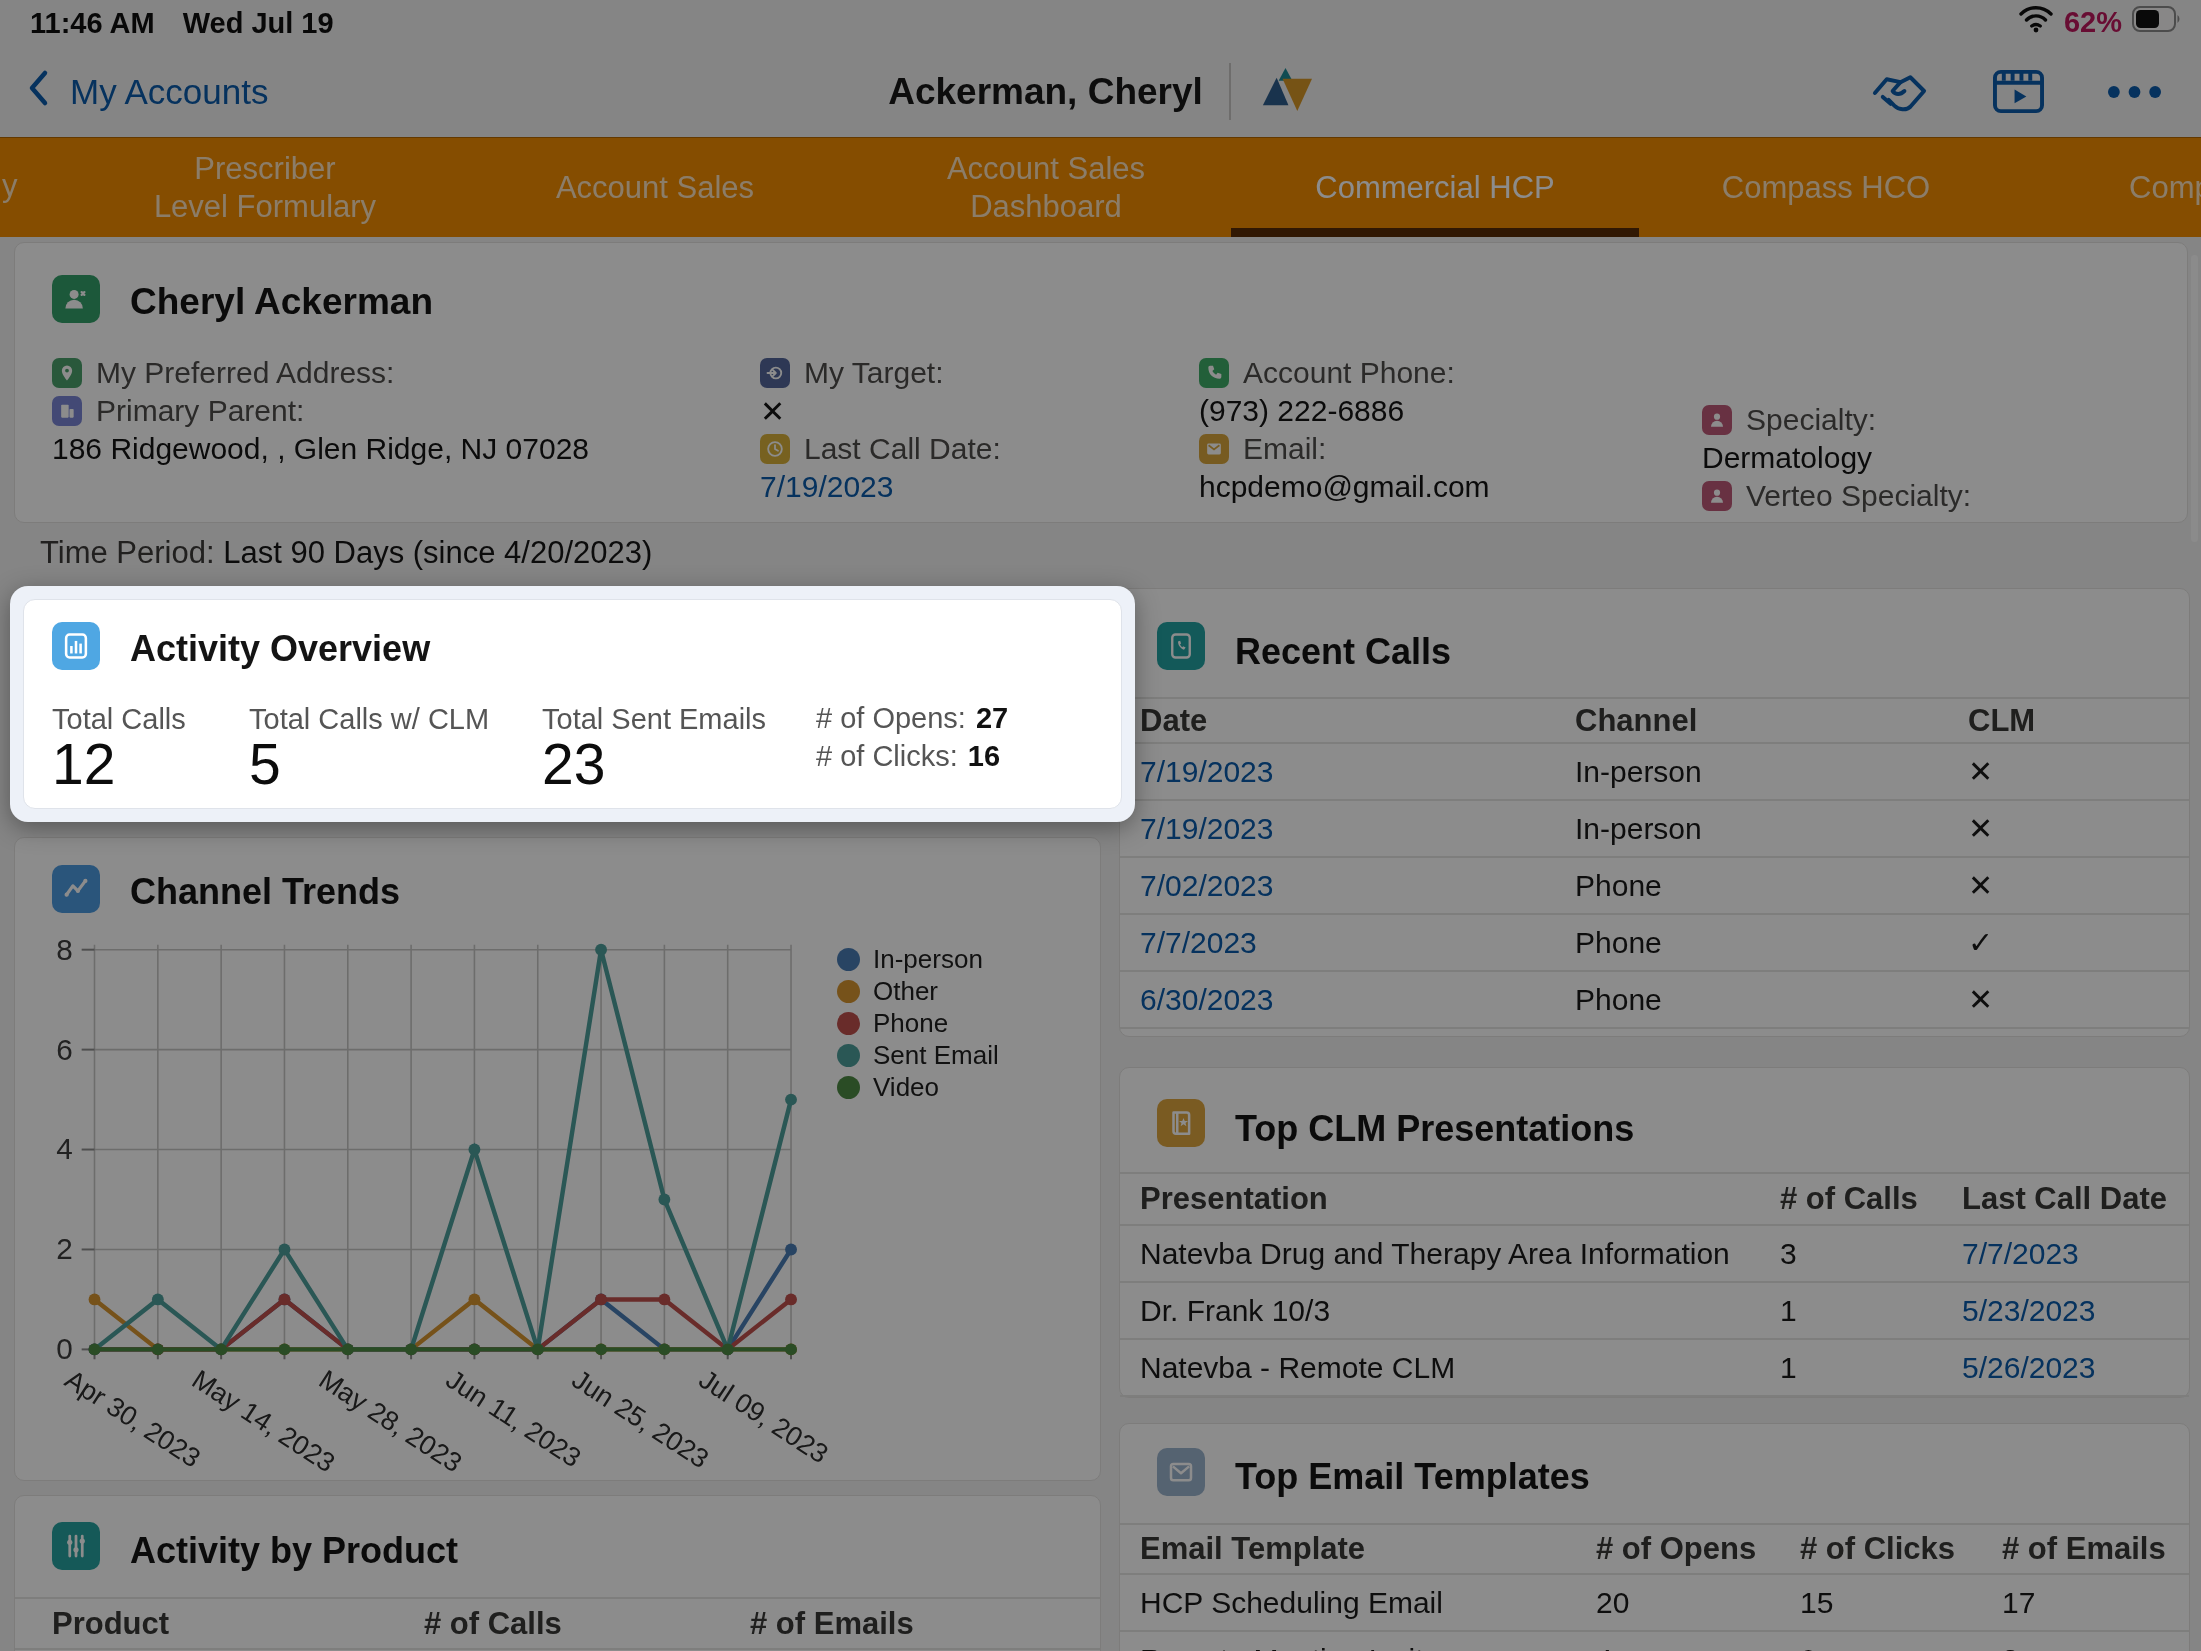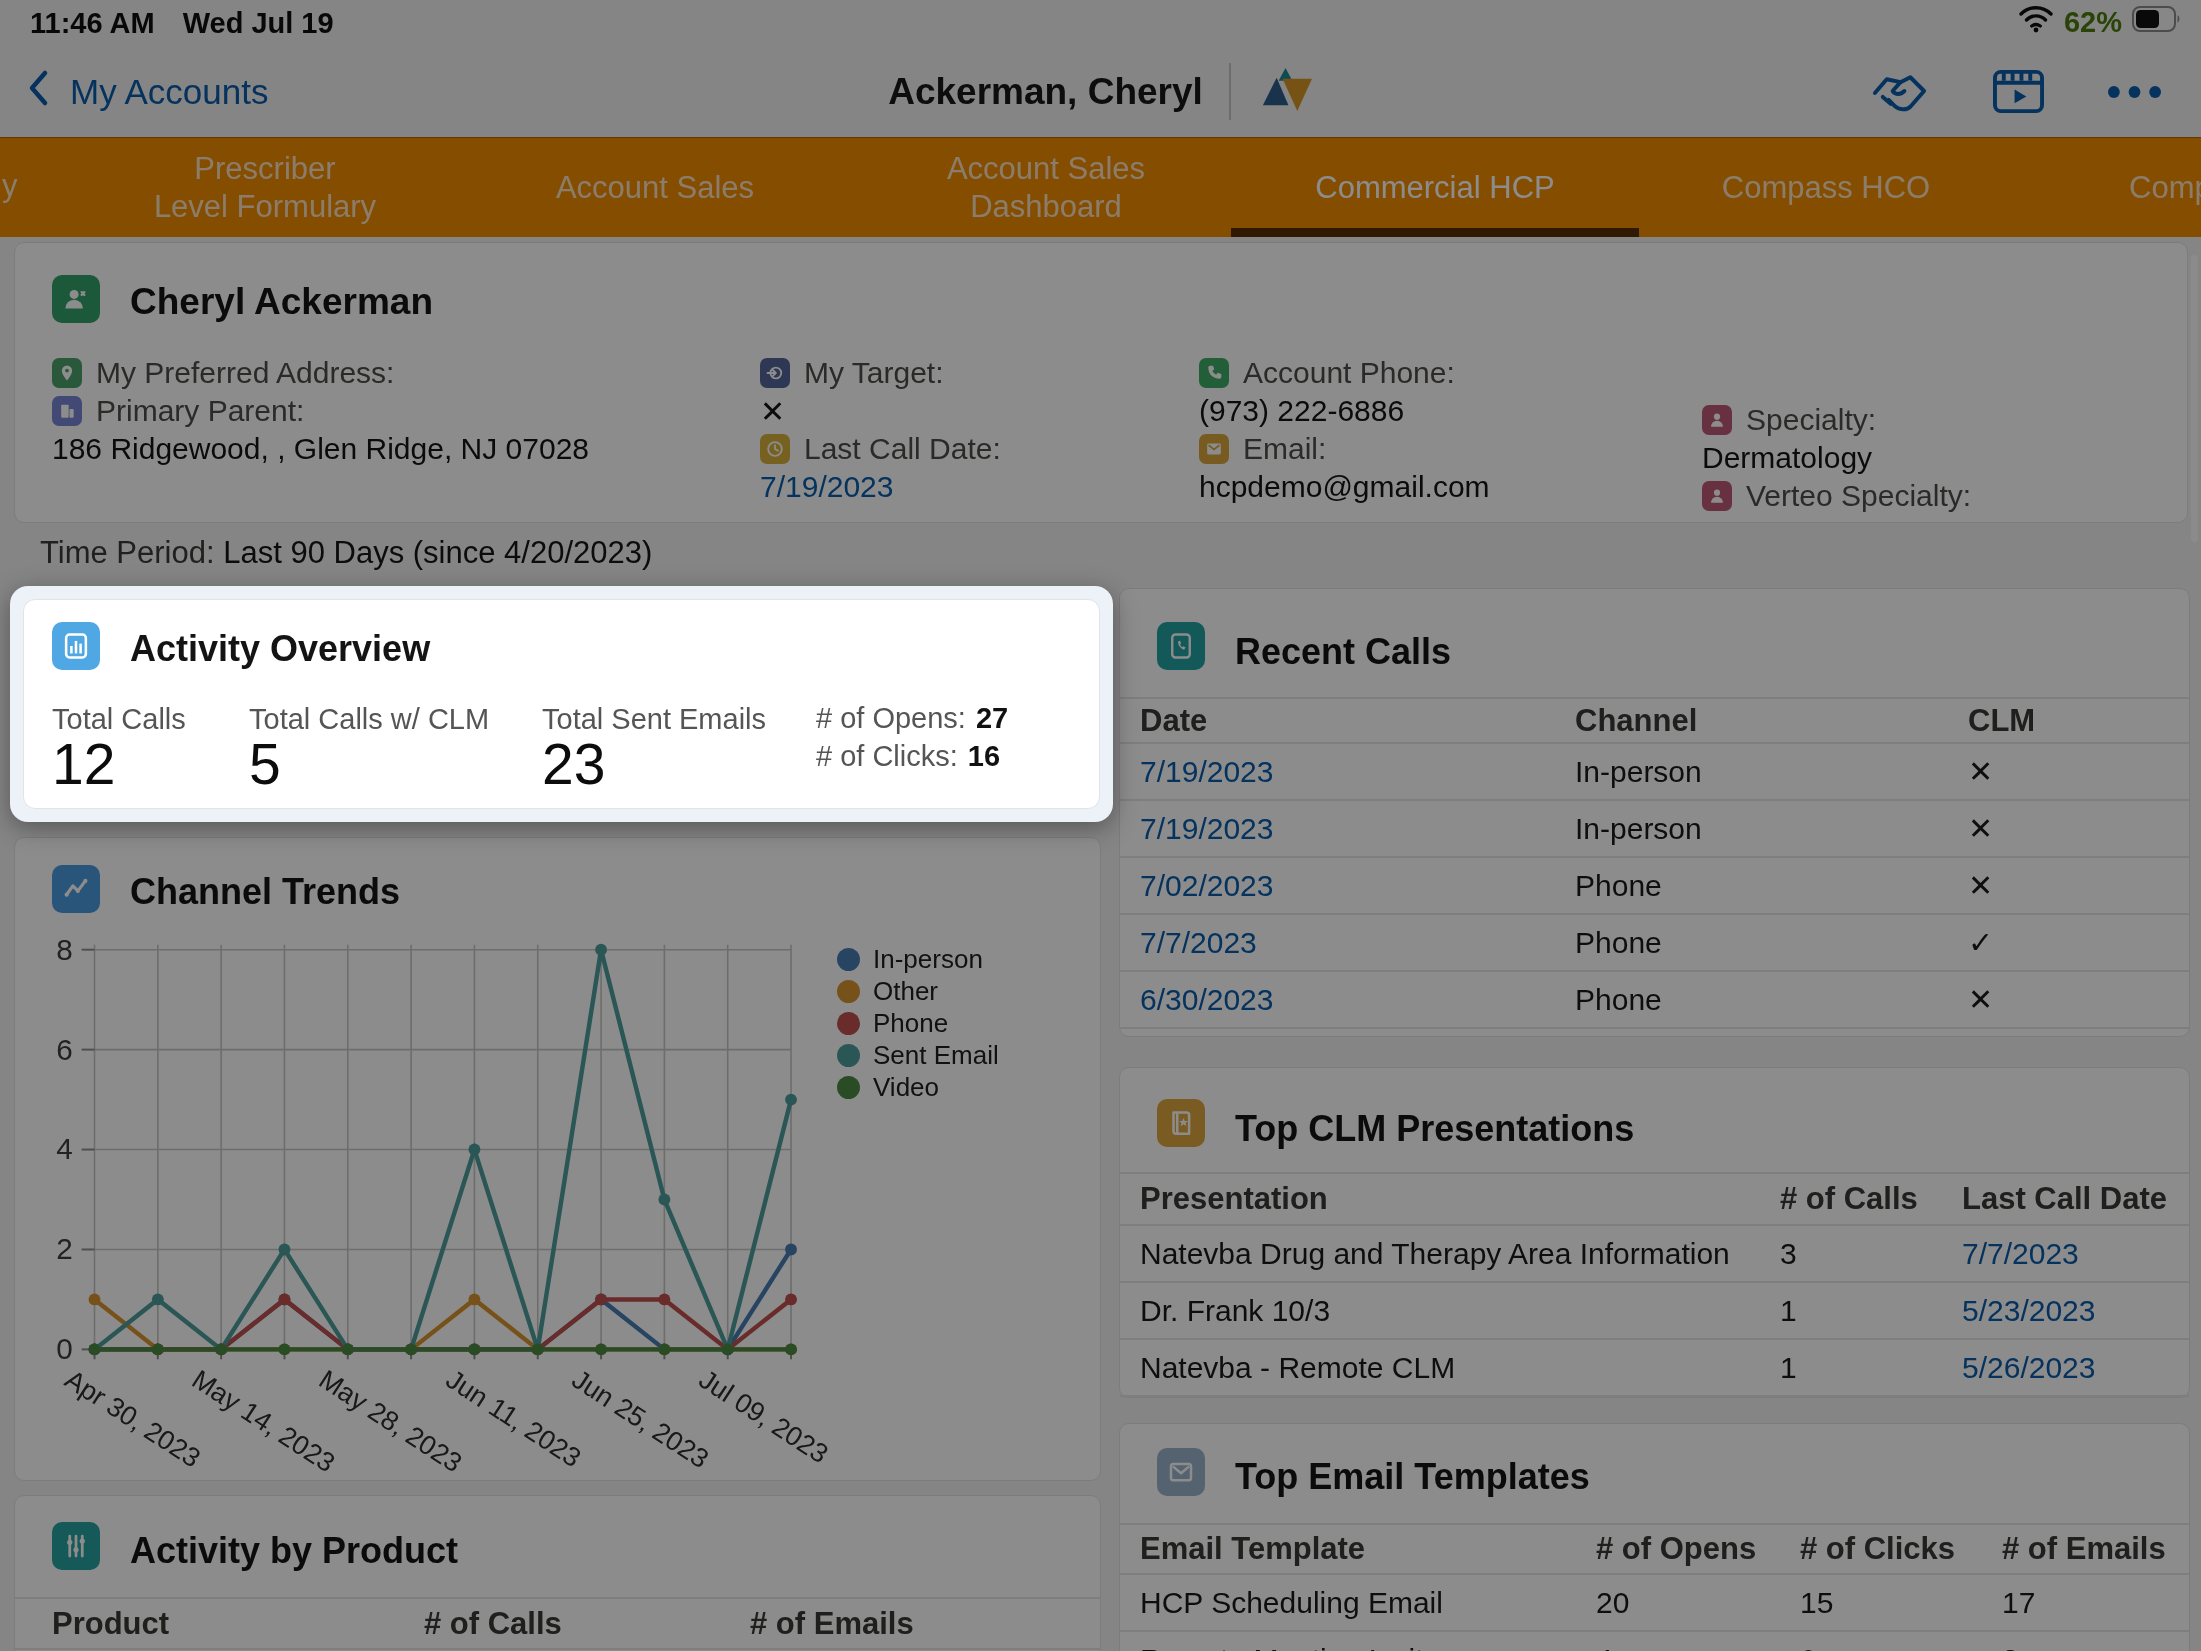--- a/index.html
+++ b/index.html
@@ -2,21 +2,21 @@
 <html><head>
 <meta charset="utf-8">
 <style>
   html,body{margin:0;padding:0;background:#333;}
   #screen{position:relative;width:2202px;height:1651px;overflow:hidden;background:#F3F2F2;
           font-family:"Liberation Sans",sans-serif;-webkit-font-smoothing:antialiased;}
   
   .statusbar{position:absolute;left:0;top:0;width:100%;height:46px;}
   .sb-left{position:absolute;left:30px;top:7px;display:flex;gap:28px;font-size:29px;font-weight:700;color:#101010;text-align:center;}
   .sb-left .sb-date{font-weight:600;}
-  .sb-right{position:absolute;right:20px;top:5px;display:flex;align-items:center;gap:10px;font-size:29px;font-weight:600;color:#4d7c0f;}
+  .sb-right{position:absolute;right:20px;top:5px;display:flex;align-items:center;gap:10px;font-size:29px;font-weight:600;color:#be185d;}
   
   .navbar{position:absolute;left:0;top:46px;width:100%;height:91px;}
   .back{position:absolute;left:26px;top:22px;display:flex;align-items:center;gap:20px;color:#0B5CAB;font-size:35px;}
   .nav-center{position:absolute;left:0;top:0;width:100%;height:91px;display:flex;align-items:center;justify-content:center;gap:26px;}
   .nav-title{font-size:37px;font-weight:700;color:#181818;}
   .nav-divider{width:2px;height:57px;background:#C9C7C5;}
   .nav-actions{position:absolute;right:40px;top:0;height:91px;display:flex;align-items:center;gap:61px;}
   .nav-actions svg{display:block;}
   
   .tabbar{position:absolute;left:0;top:137px;width:100%;height:99px;background:#F28C00;border-top:1px solid rgba(0,0,0,.25);}
@@ -62,21 +62,21 @@
   .legend{position:absolute;left:837px;top:943px;}
   .lgrow{display:flex;align-items:center;gap:13px;height:32px;}
   .lgdot{width:23px;height:23px;border-radius:50%;flex:0 0 23px;}
   .lglabel{font-size:26px;color:#1f1f1f;white-space:nowrap;}
   .xlabels{position:absolute;left:20px;top:1364px;width:891px;height:119px;}
   .xlab{position:absolute;top:0;font-size:27px;color:#2e2e2e;white-space:nowrap;
         transform:rotate(33deg);transform-origin:0 0;}
   
   .dim{position:absolute;inset:0;background:rgba(0,0,0,0.45);z-index:40;}
   .spotlight{position:absolute;left:10px;top:586px;width:1103px;height:236px;background:#EDF1F8;
-             border-radius:18px;z-index:50;box-shadow:0 6px 24px rgba(0,0,0,.35);}
+             border-radius:18px;z-index:50;box-shadow:0 6px 24px rgba(0,0,0,.35);padding-left:22px;}
   .ao-card{position:absolute;inset:13px;background:#fff;border:1px solid #DFE3EA;border-radius:12px;}
   .ao-label{position:absolute;top:103px;font-size:29px;color:#555;white-space:nowrap;}
   .ao-num{position:absolute;top:131px;font-size:57px;font-weight:400;color:#0c0c0c;}
   .ao-opens{position:absolute;left:792px;top:99px;font-size:29px;color:#555;}
   .ao-opens .line{height:38px;display:flex;align-items:center;gap:10px;}
   .ao-opens .num{color:#111;font-weight:600;}
   .scrollbar{position:absolute;left:2191px;top:255px;width:7px;height:287px;border-radius:4px;background:rgba(255,255,255,.85);}
 </style>
 </head>
 <body>

